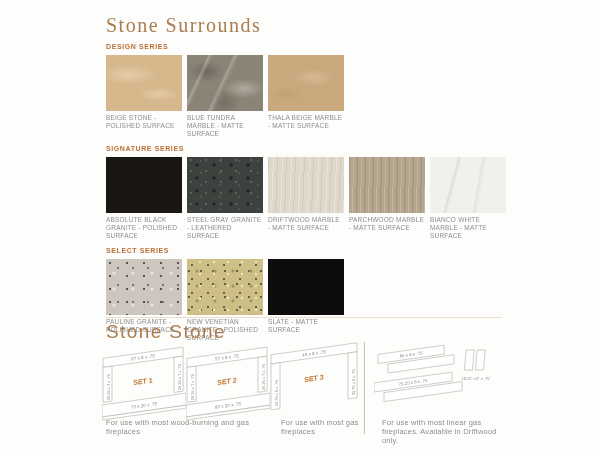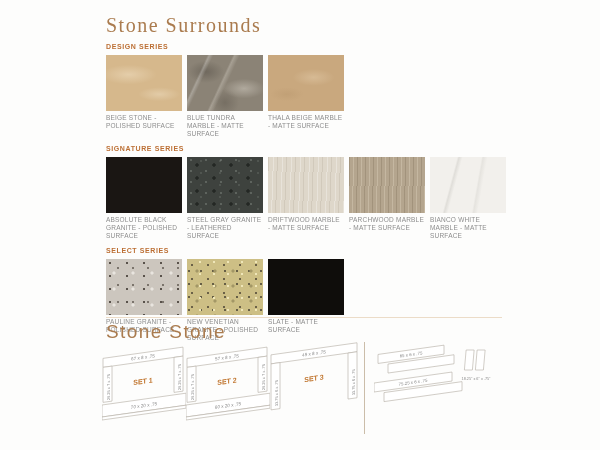--- a/index.html
+++ b/index.html
@@ -168,14 +168,19 @@
       <g transform="translate(1,0) skewX(-5)">
         <rect class="piece" x="92" y="10" width="8" height="20"></rect>
         <rect class="piece" x="103" y="10" width="8" height="20"></rect>
       </g>
       <text class="dim-text" x="102" y="40" font-size="3.8" text-anchor="middle">18.25" x 6" x .75"</text>
     </svg>
   </div>
 
   <div class="vdivider"></div>
 
+  <div class="captions">
+    <div class="caption caption-1">For use with most wood-burning and gas fireplaces</div>
+    <div class="caption caption-2">For use with most gas fireplaces</div>
+    <div class="caption caption-3">For use with most linear gas fireplaces. Available in Driftwood only.</div>
+  </div>
 
 </div>
 
 </body></html>

